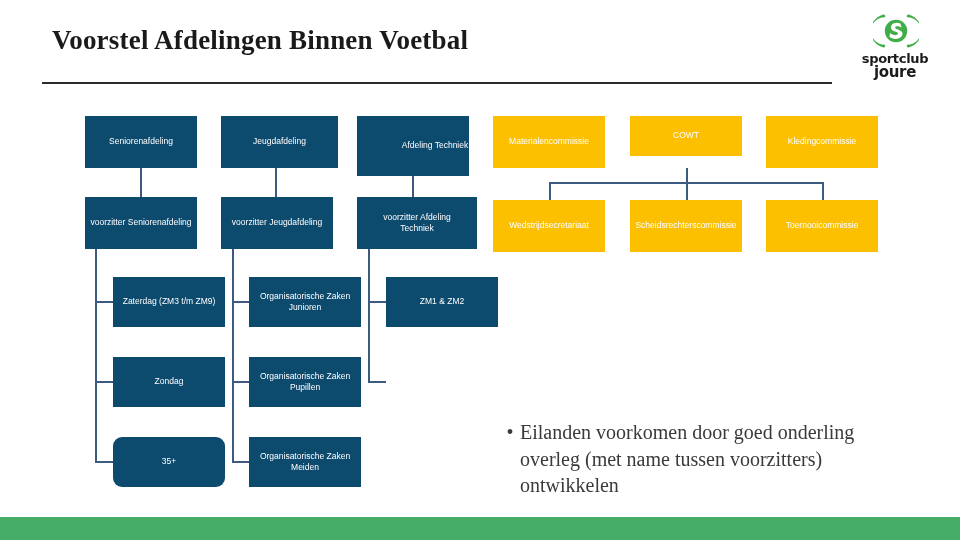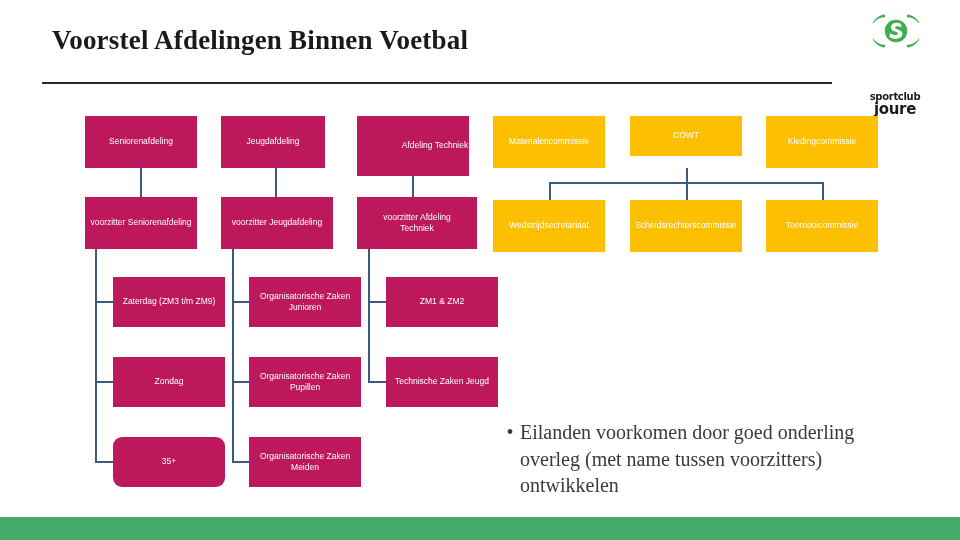--- a/index.html
+++ b/index.html
@@ -23,21 +23,21 @@
     position:absolute;left:42px;top:82px;width:790px;height:2px;background:#2b2b2b;
   }
 
   
   .logo{position:absolute;left:845px;top:8px;width:100px;height:74px;}
   .logo-mark{position:absolute;left:28px;top:0px;width:46px;height:46px;}
   .logo-txt{
     position:absolute;left:0;top:44px;width:100px;text-align:center;
     font-family:"DejaVu Sans", sans-serif;font-weight:bold;color:#1b1b1b;line-height:1.0;
   }
-  .logo-txt .l1{font-size:10px;display:block;letter-spacing:-.3px;margin-top:40px;}
+  .logo-txt .l1{font-size:13px;display:block;letter-spacing:-.3px;}
   .logo-txt .l2{font-size:15px;display:block;letter-spacing:-.3px;}
 
   
   .footer-bar{position:absolute;left:0;top:517px;width:960px;height:23px;background:#46ad68;}
 
   
   .ln{position:absolute;background:#3d5a80;}
   .lv{width:2px;}
   .lh{height:2px;}
 
@@ -48,21 +48,21 @@
     text-align:center;
     color:#ffffff;
     font-family:"Liberation Sans", sans-serif;
     font-size:8.5px;
     line-height:1.35;
     padding:2px 3px;
     box-sizing:border-box;
     overflow:visible;
     white-space:pre-line;
   }
-  .green{background:#be185d;}
+  .green{background:#0c4a6e;}
   .yellow{background:#fcc000;}
   .nowrap{white-space:nowrap;}
 
   
   .bullets{
     position:absolute;left:500px;top:419px;width:412px;
     font-family:"Liberation Serif", serif;
     font-size:20px;color:#3a3a3a;line-height:1.33;
   }
   .bullet-row{display:flex;align-items:flex-start;}
@@ -112,21 +112,21 @@
   <div class="ln lv" style="left:232px;top:249px;height:214px;"></div>
   <div class="ln lh" style="left:232px;top:301px;width:18px;"></div>
   <div class="ln lh" style="left:232px;top:381px;width:18px;"></div>
   <div class="ln lh" style="left:232px;top:461px;width:18px;"></div>
 
   <div class="ln lv" style="left:368px;top:249px;height:134px;"></div>
   <div class="ln lh" style="left:368px;top:301px;width:18px;"></div>
   <div class="ln lh" style="left:368px;top:381px;width:18px;"></div>
 
   <div class="box green nowrap" style="left:85px;top:116px;width:112px;height:52px;">Seniorenafdeling</div>
-  <div class="box green nowrap" style="left:221px;top:116px;width:104px;height:52px;">Jeugdafdeling</div>
+  <div class="box green nowrap" style="left:221px;top:116px;width:117px;height:52px;">Jeugdafdeling</div>
   <div class="box green nowrap" style="left:357px;top:116px;width:112px;height:60px;padding-left:47px;">Afdeling Techniek</div>
   <div class="box yellow nowrap" style="left:493px;top:116px;width:112px;height:52px;">Materialencommissie</div>
   <div class="box yellow nowrap" style="left:630px;top:116px;width:112px;height:40px;">COWT</div>
   <div class="box yellow nowrap" style="left:766px;top:116px;width:112px;height:52px;">Kledingcommissie</div>
 
   <div class="box green nowrap" style="left:85px;top:197px;width:112px;height:52px;">voorzitter Seniorenafdeling</div>
   <div class="box green nowrap" style="left:221px;top:197px;width:112px;height:52px;">voorzitter Jeugdafdeling</div>
   <div class="box green" style="left:357px;top:197px;width:120px;height:52px;">voorzitter Afdeling
 Techniek</div>
   <div class="box yellow nowrap" style="left:493px;top:200px;width:112px;height:52px;">Wedstrijdsecretariaat</div>
@@ -134,21 +134,20 @@
   <div class="box yellow nowrap" style="left:766px;top:200px;width:112px;height:52px;">Toernooicommissie</div>
 
   <div class="box green nowrap" style="left:113px;top:277px;width:112px;height:50px;">Zaterdag (ZM3 t/m ZM9)</div>
   <div class="box green" style="left:249px;top:277px;width:112px;height:50px;">Organisatorische Zaken
 Junioren</div>
   <div class="box green nowrap" style="left:386px;top:277px;width:112px;height:50px;">ZM1 &amp; ZM2</div>
 
   <div class="box green nowrap" style="left:113px;top:357px;width:112px;height:50px;">Zondag</div>
   <div class="box green" style="left:249px;top:357px;width:112px;height:50px;">Organisatorische Zaken
 Pupillen</div>
-  <div class="box green nowrap" style="left:386px;top:357px;width:112px;height:50px;">Technische Zaken Jeugd</div>
 
   <div class="box green nowrap" style="left:113px;top:437px;width:112px;height:50px;border-radius:9px;">35+</div>
   <div class="box green" style="left:249px;top:437px;width:112px;height:50px;">Organisatorische Zaken
 Meiden</div>
 
   <div class="bullets">
     <div class="bullet-row">
       <span class="bullet-dot">•</span>
       <span class="bullet-text">Eilanden voorkomen door goed onderling overleg (met name tussen voorzitters) ontwikkelen</span>
     </div>

